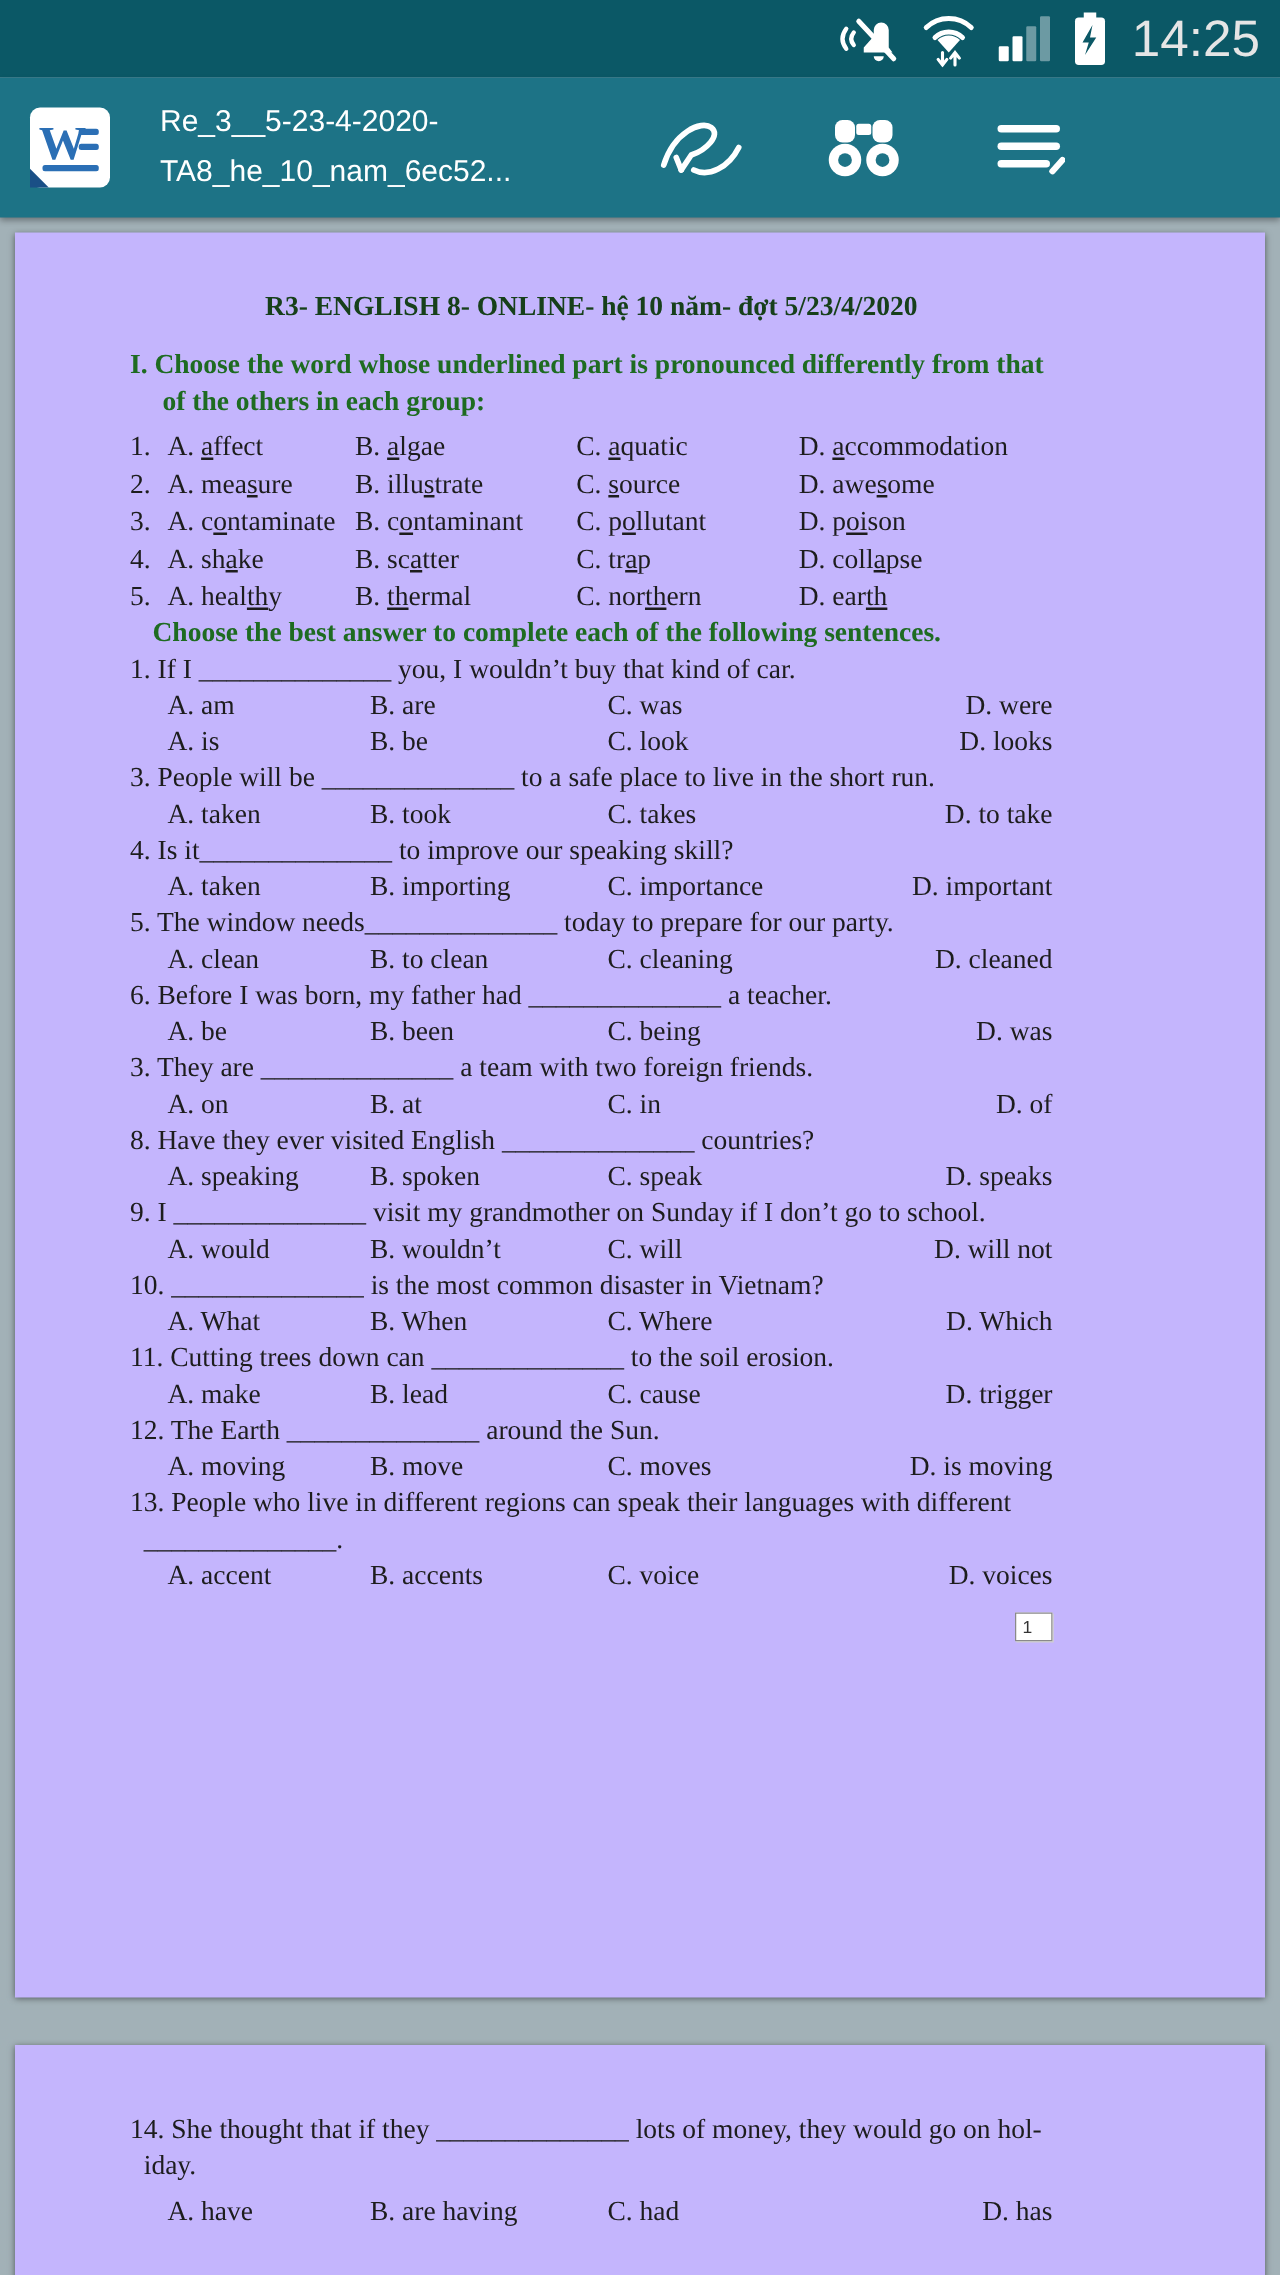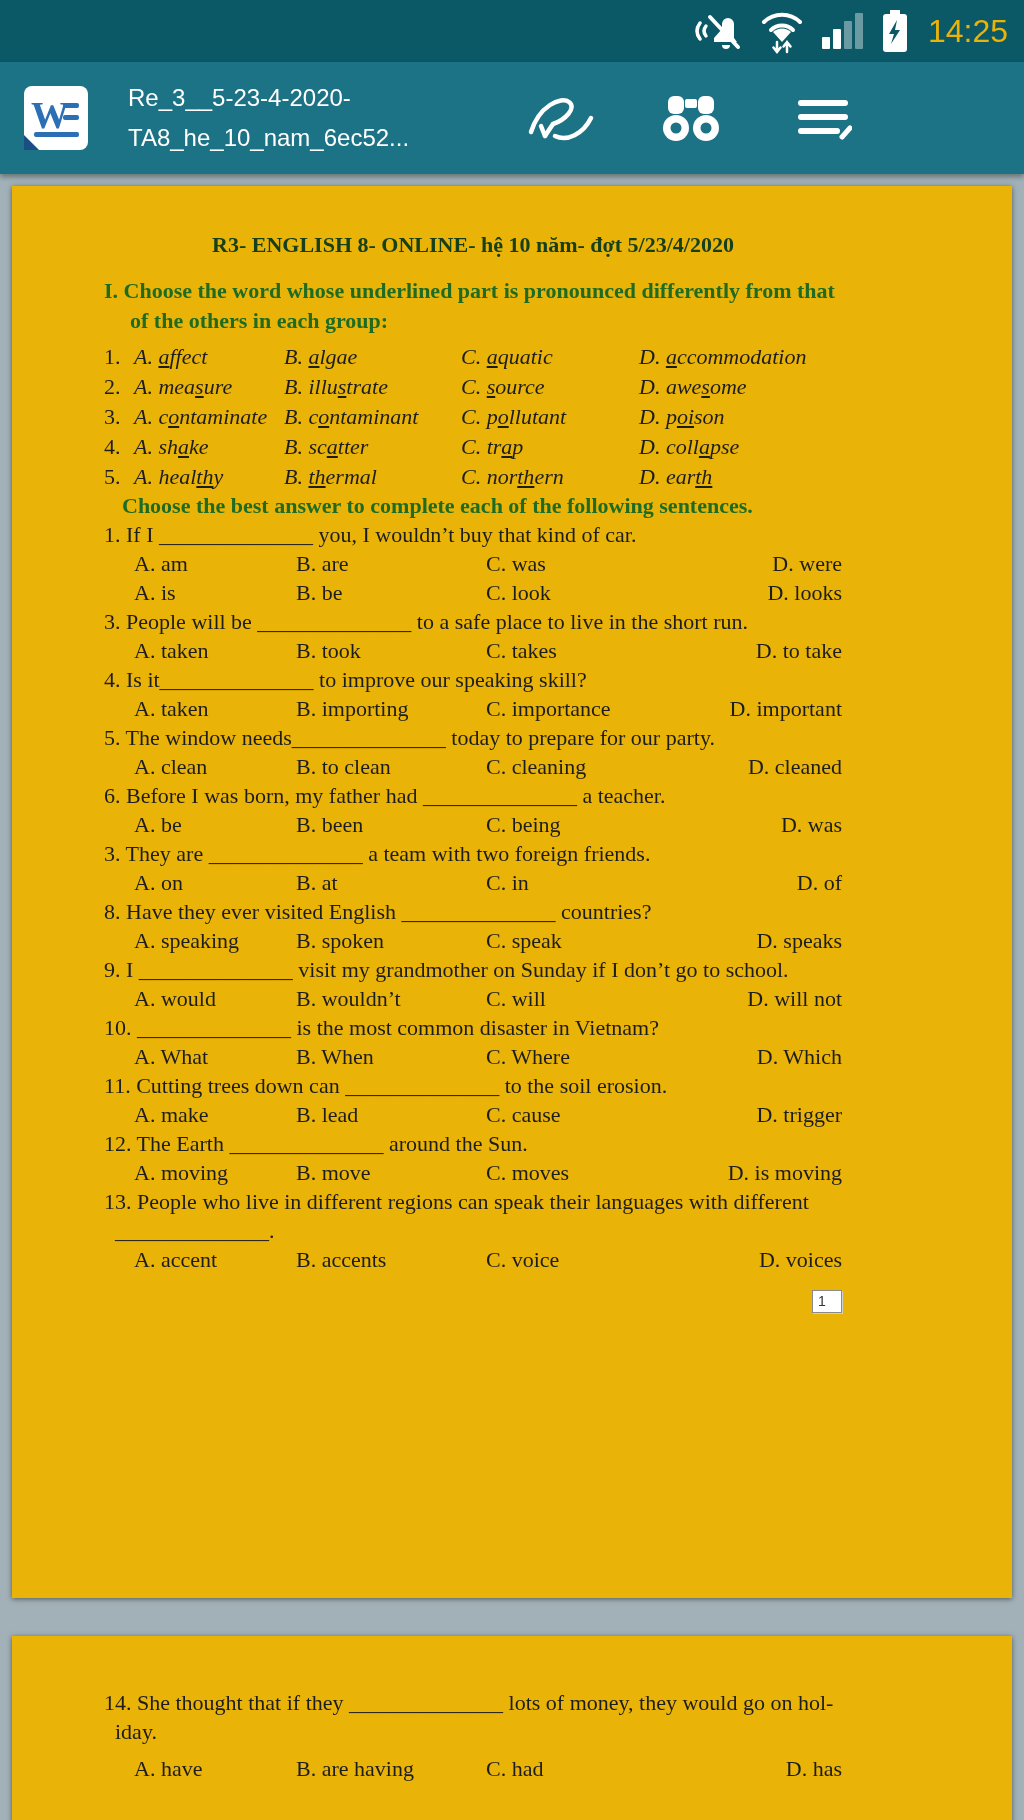--- a/index.html
+++ b/index.html
@@ -4,21 +4,21 @@
 <style>
   * { margin:0; padding:0; box-sizing:border-box; }
   html,body { background:#333; }
   .screen { width:1024px; height:1820px; position:relative; overflow:hidden;
             background:var(--viewer-bg,#a2b1b7); font-family:"Liberation Sans",sans-serif; }
 
   
   .status-bar { height:62px; background:var(--status-bar-bg,#0b5866);
                 display:flex; align-items:center; justify-content:flex-end;
                 padding:0 16px; gap:14px; }
-  .sb-time { color:#eab308; font-size:32px; line-height:62px; margin-left:4px; }
+  .sb-time { color:#e5e5e5; font-size:41px; line-height:62px; margin-left:4px; }
 
   
   .app-bar { height:112px; background:var(--app-bar-bg,#1d7386);
              display:flex; align-items:center; padding:0 24px;
              box-shadow:0 3px 5px rgba(0,0,0,.35); position:relative; z-index:2; }
   .doc-icon { width:64px; height:64px; background:#fff; border-radius:8px;
               position:relative; flex:none; }
   .doc-w { position:absolute; left:7px; top:8px; color:var(--doc-icon-blue,#2b6fb5);
            font-family:"Liberation Serif",serif; font-weight:bold; font-size:38px; line-height:42px; }
   .doc-line { position:absolute; background:var(--doc-icon-blue,#2b6fb5); border-radius:2px; height:5px; }
@@ -27,38 +27,38 @@
   .dl3 { top:46px; left:10px; right:9px; }
   .doc-fold { position:absolute; left:0; bottom:0; width:0; height:0;
               border-left:15px solid #1a4f86; border-top:15px solid transparent; }
   .ab-title { margin-left:40px; color:#fff; font-size:24px; line-height:40px; }
   .ab-actions { margin-left:auto; margin-right:138px; display:flex; gap:54px; align-items:center; }
   .ab-btn { width:78px; height:58px; display:flex; align-items:center; justify-content:center; cursor:pointer; }
 
   
   .viewer { position:absolute; top:174px; left:0; right:0; bottom:0;
             background:var(--viewer-bg,#a2b1b7); overflow:hidden; }
-  .page { background:#eab308; margin:0 12px; box-shadow:0 1px 5px rgba(0,0,0,.5);
+  .page { background:#c4b5fd; margin:0 12px; box-shadow:0 1px 5px rgba(0,0,0,.5);
           font-family:"Liberation Serif","DejaVu Serif",serif;
           color:var(--body-text,#1d1d1d); font-size:22px; }
   .page-1 { margin-top:12px; height:1412px; padding:44px 170px 0 92px; }
   .page-2 { margin-top:38px; height:420px; padding:52px 170px 0 92px; }
 
   .doc-title { text-align:center; font-weight:bold; color:var(--title-green,#17401a);
                line-height:30px; margin-bottom:16px; }
   .sec-heading { color:var(--heading-green,#1e6b21); font-weight:bold; line-height:30px;
                  padding-left:26px; text-indent:-26px; margin-bottom:6px; }
   .s2-marker { color:var(--marker-blue,#1b1bb0); font-weight:bold; line-height:28px;
                padding-left:26px; margin-top:8px; }
   .s2-heading { color:var(--heading-green,#1e6b21); font-weight:bold; line-height:28px;
                 padding-left:18px; }
 
   .pq { display:flex; line-height:30px; }
   .pq-num { width:30px; flex:none; }
-  .pq .opt { flex:none;font-style:italic; }
+  .pq .opt { flex:none; }
   .pq .pA { width:150px; } .pq .pB { width:177px; } .pq .pC { width:178px; } .pq .pD { flex:1; }
 
   .q-text { line-height:29px; }
   .opts { display:flex; line-height:29px; padding-left:30px; }
   .opts .opt { flex:none; }
   .opts .oA { width:162px; } .opts .oB { width:190px; } .opts .oC { width:191px; } .opts .oD { flex:1;text-align:right; }
 
   .page-num-wrap { text-align:right; margin-top:12px; }
   .page-num-box { display:inline-block; min-width:30px; height:23px; background:#fff;
                   border:1px solid #8a8a8a; box-shadow:1px 1px 0 #cfcfcf;

